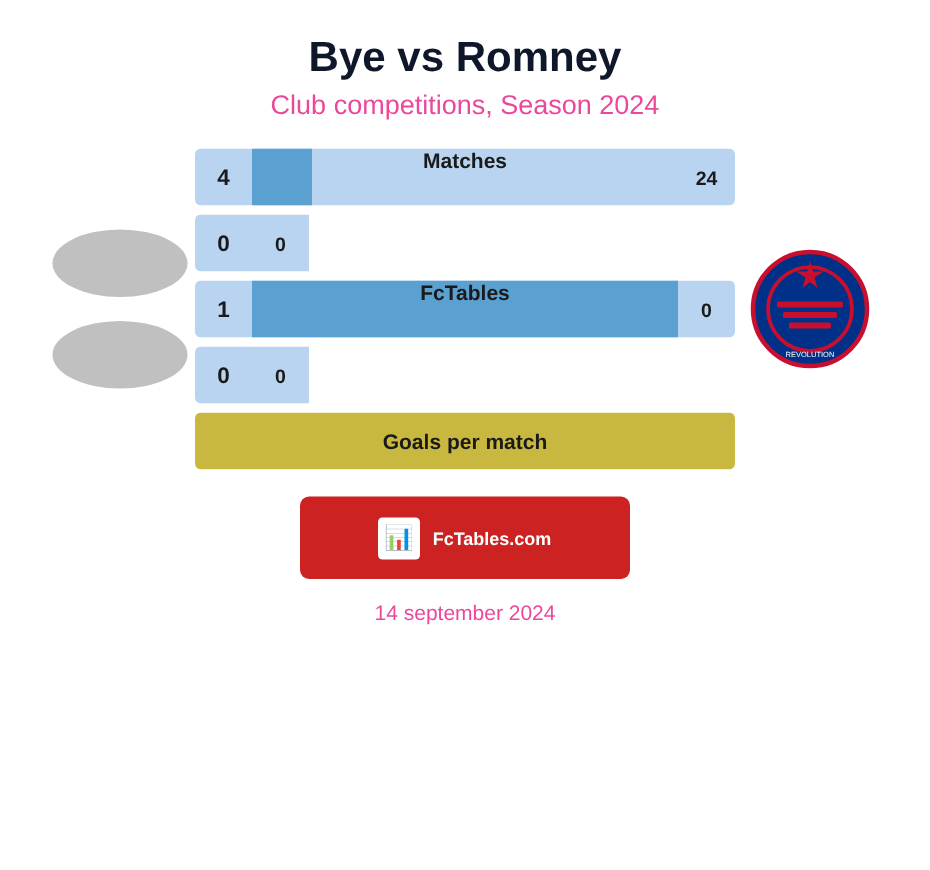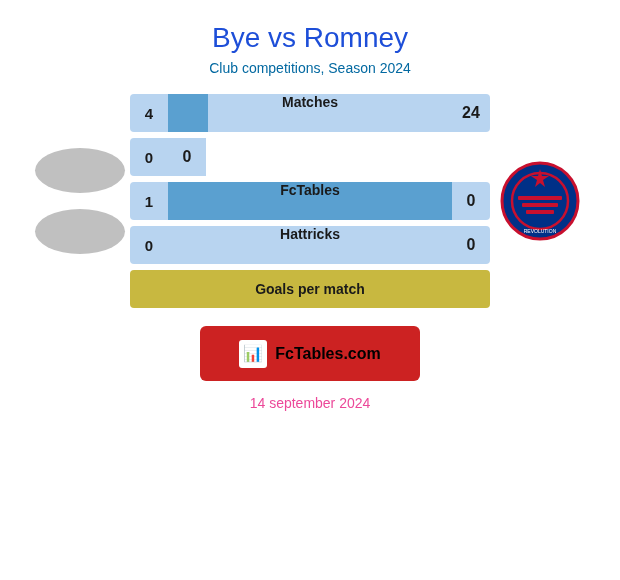--- a/index.html
+++ b/index.html
@@ -10,29 +10,29 @@
       background: #ffffff;
       font-family: Arial, sans-serif;
       display: flex;
       flex-direction: column;
       align-items: center;
       overflow: hidden;
     }
 
     .page-title {
       font-size: 28px;
-      font-weight: normal;
-      color: #1d4ed8;
+      font-weight: bold;
+      color: #0f172a;
       margin-top: 22px;
       text-align: center;
     }
 
     .subtitle {
-      font-size: 14px;
-      color: #0369a1;
+      font-size: 18px;
+      color: #ec4899;
       margin-top: 6px;
       text-align: center;
     }
 
     .main-section {
       display: flex;
       flex-direction: row;
       align-items: center;
       justify-content: center;
       margin-top: 18px;
@@ -108,21 +108,21 @@
       font-size: 14px;
       font-weight: bold;
       color: #1a1a1a;
       text-align: center;
     }
 
     .stat-right-val {
       background: #b8d4f0;
       color: #1a1a1a;
       font-weight: bold;
-      font-size: 16px;
+      font-size: 13px;
       width: 38px;
       display: flex;
       align-items: center;
       justify-content: center;
       height: 100%;
       flex-shrink: 0;
     }
 
     
     .stat-row.matches .stat-bar-fill-left {
@@ -183,22 +183,22 @@
       height: 28px;
       background: #ffffff;
       border-radius: 3px;
       display: flex;
       align-items: center;
       justify-content: center;
       font-size: 16px;
     }
 
     .fctables-text {
-      color: #000000;
-      font-size: 16px;
+      color: #ffffff;
+      font-size: 12px;
       font-weight: bold;
     }
 
     .date-text {
       margin-top: 14px;
       font-size: 14px;
       color: #ec4899;
     }
 
     
@@ -251,24 +251,20 @@
       <div class="stat-left-val">1</div>
       <div class="stat-bar-container">
         <div class="stat-bar-fill-left" style="width:100%"></div>
         <span class="stat-label">FcTables</span>
       </div>
       <div class="stat-right-val">0</div>
     </div>
 
     <div class="stat-row hattricks">
       <div class="stat-left-val">0</div>
-      <div class="stat-bar-container">
-        <div class="stat-bar-fill-left" style="width:0%"></div>
-        <span class="stat-label">Hattricks</span>
-      </div>
       <div class="stat-right-val">0</div>
     </div>
 
     <div class="stat-row-single">
       <div class="stat-single-bar">
         <span class="stat-single-label">Goals per match</span>
       </div>
     </div>
 
 

